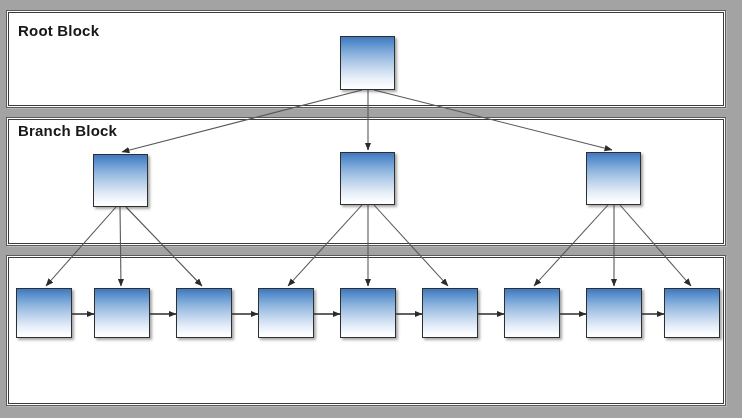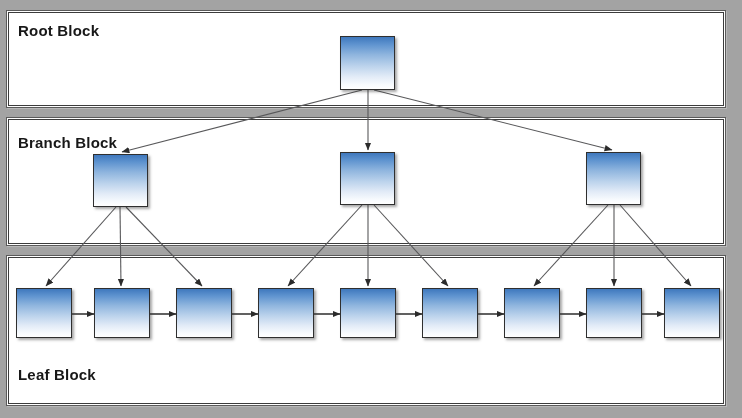--- a/index.html
+++ b/index.html
@@ -53,22 +53,21 @@
     <div class="block-inner"></div>
   </div>
   <div class="block" id="block-branch" style="left: 6px; top: 117px; width: 720px; height: 129px;">
     <div class="block-inner"></div>
   </div>
   <div class="block" id="block-leaf" style="left: 6px; top: 255px; width: 720px; height: 151px;">
     <div class="block-inner"></div>
   </div>
 
   <div class="block-label" id="label-root" style="left: 18px; top: 22px;">Root Block</div>
-  <div class="block-label" id="label-branch" style="left: 18px; top: 134px;">Branch Block</div>
-  <div class="block-label" id="label-leaf" style="left: 18px; top: 366px;">Leaf Block</div>
+  <div class="block-label" id="label-branch" style="left: 18px; top: 122px;">Branch Block</div>
 
   <svg class="wires" id="wire-layer" viewBox="0 0 742 418">
     <defs>
       <marker id="ah" markerWidth="9" markerHeight="9" refX="7.4" refY="3.2" orient="auto" markerUnits="userSpaceOnUse">
         <path d="M0,0 L7.8,3.2 L0,6.4 z" fill="#2b2b2b"></path>
       </marker>
       <marker id="ah-start" markerWidth="9" markerHeight="9" refX="0.4" refY="3.2" orient="auto-start-reverse" markerUnits="userSpaceOnUse">
         <path d="M0,0 L7.8,3.2 L0,6.4 z" fill="#2b2b2b"></path>
       </marker>
     </defs>

